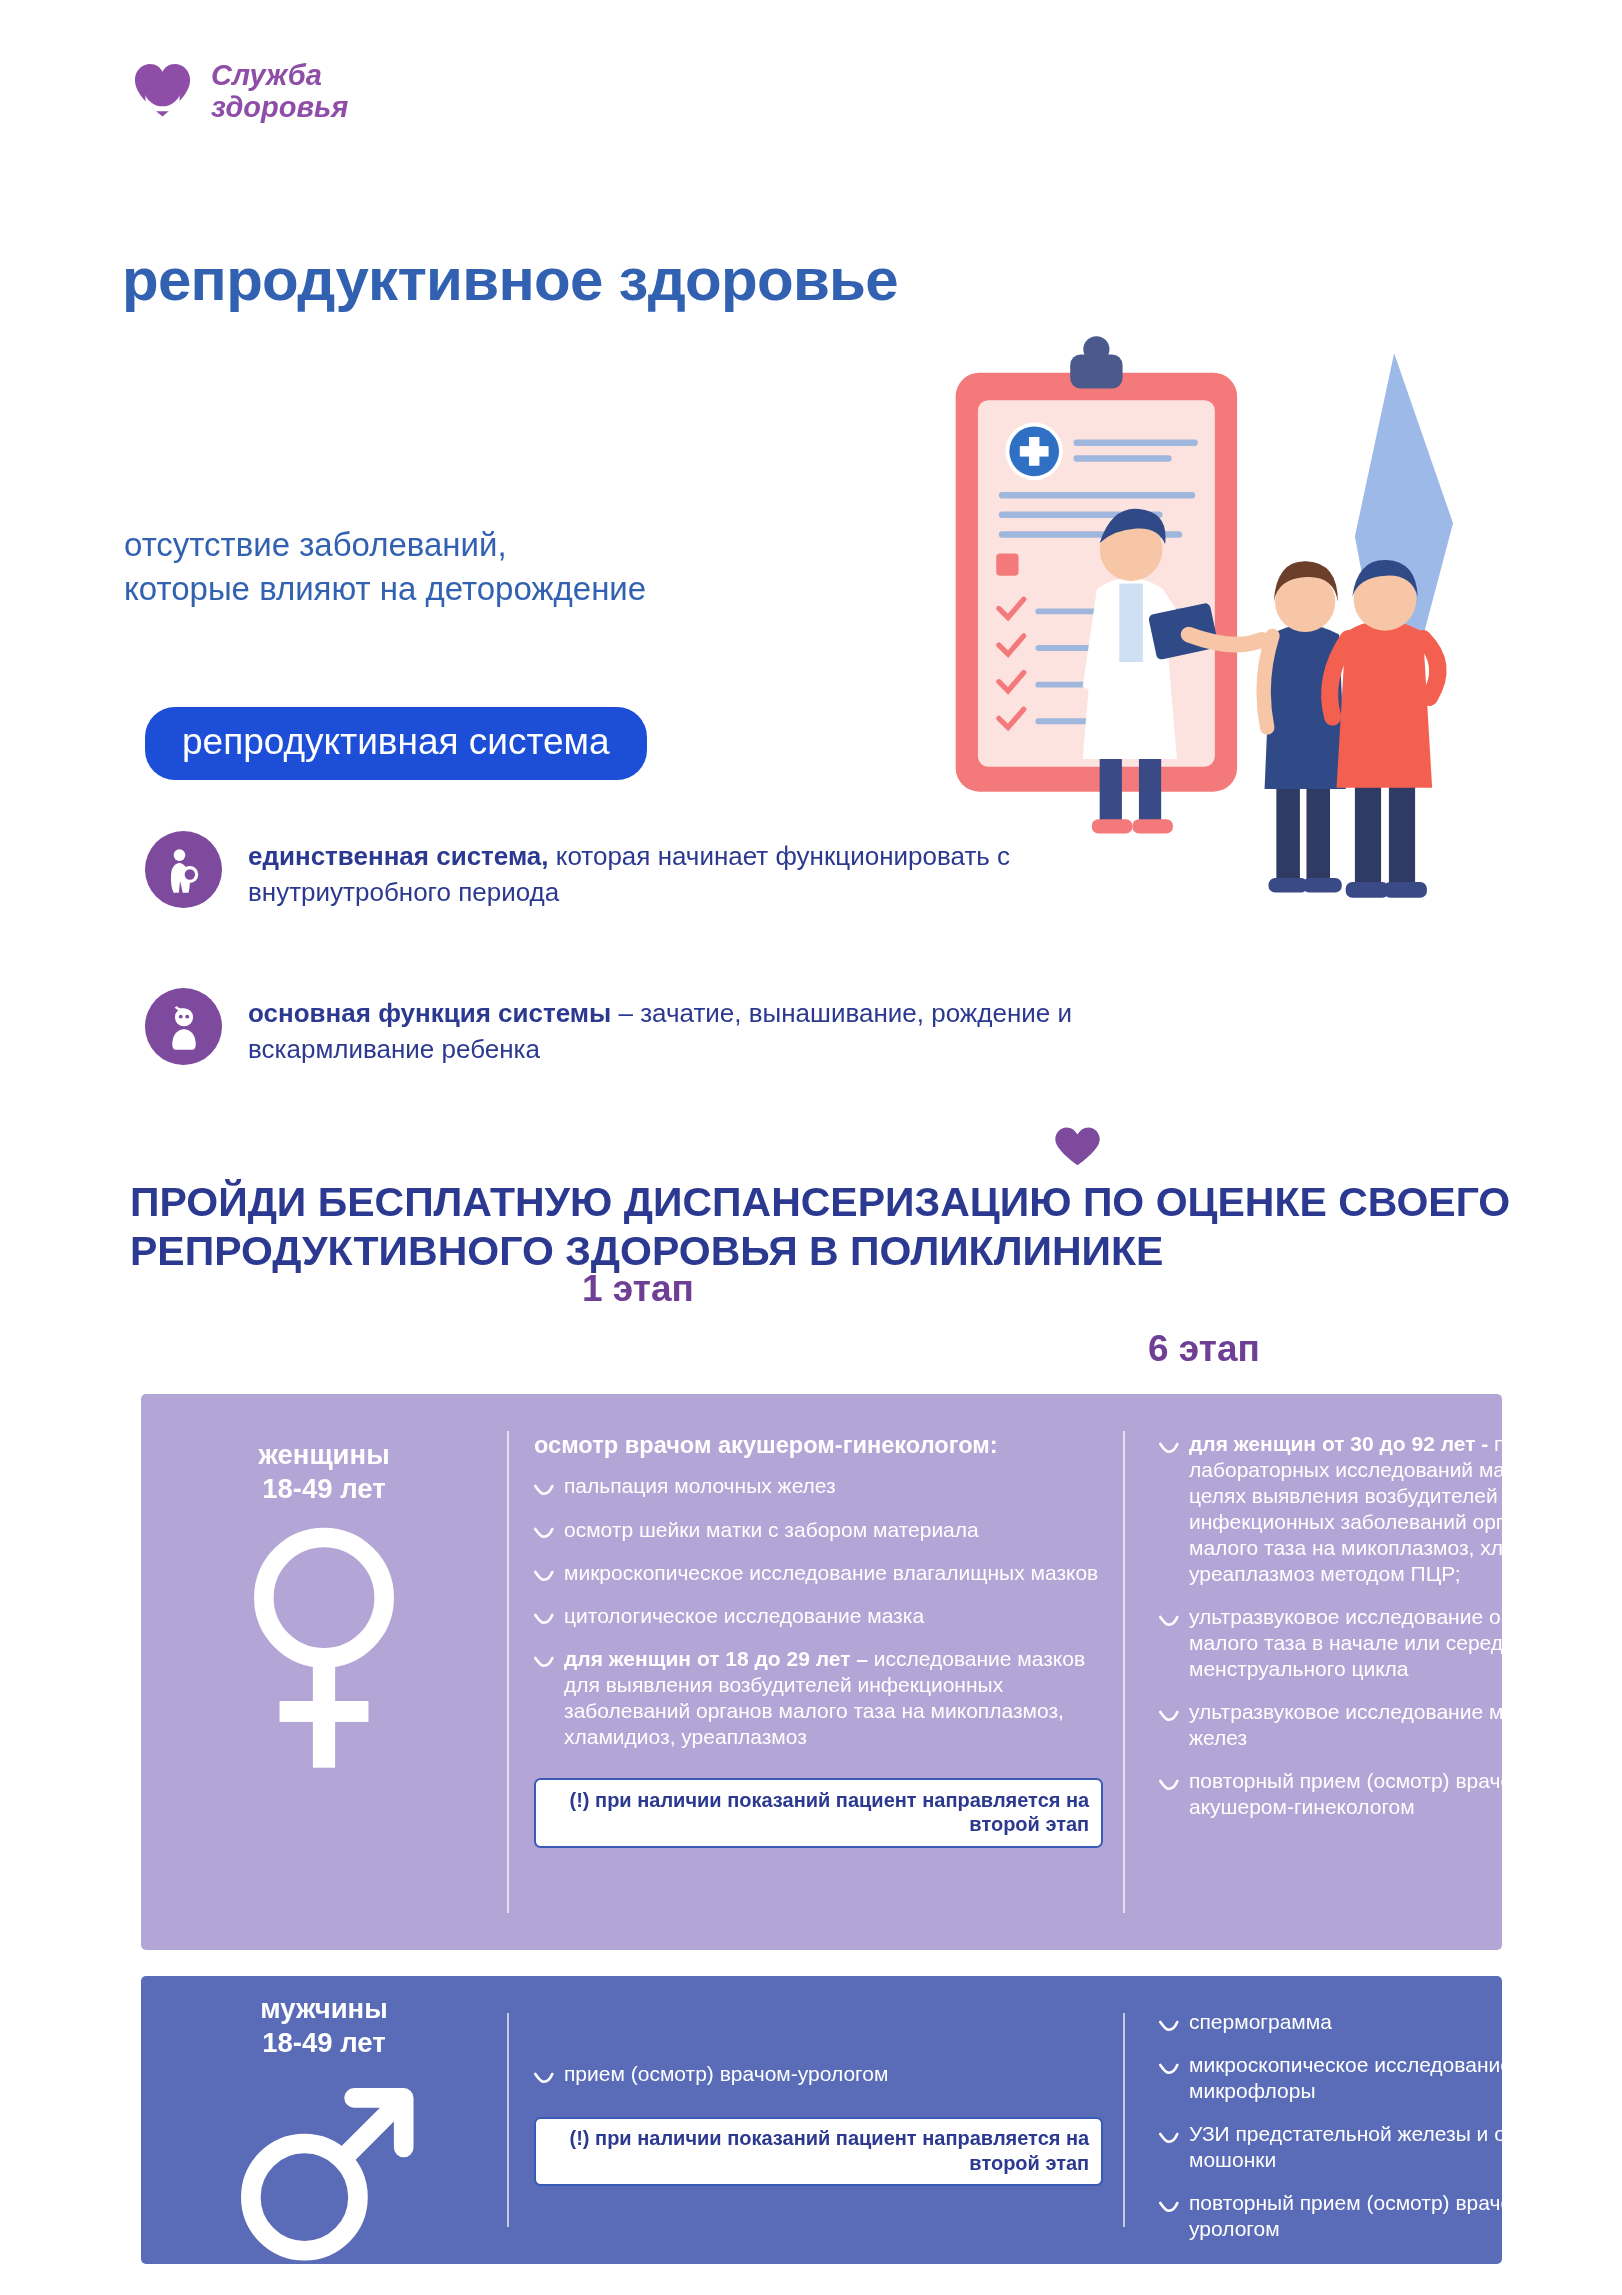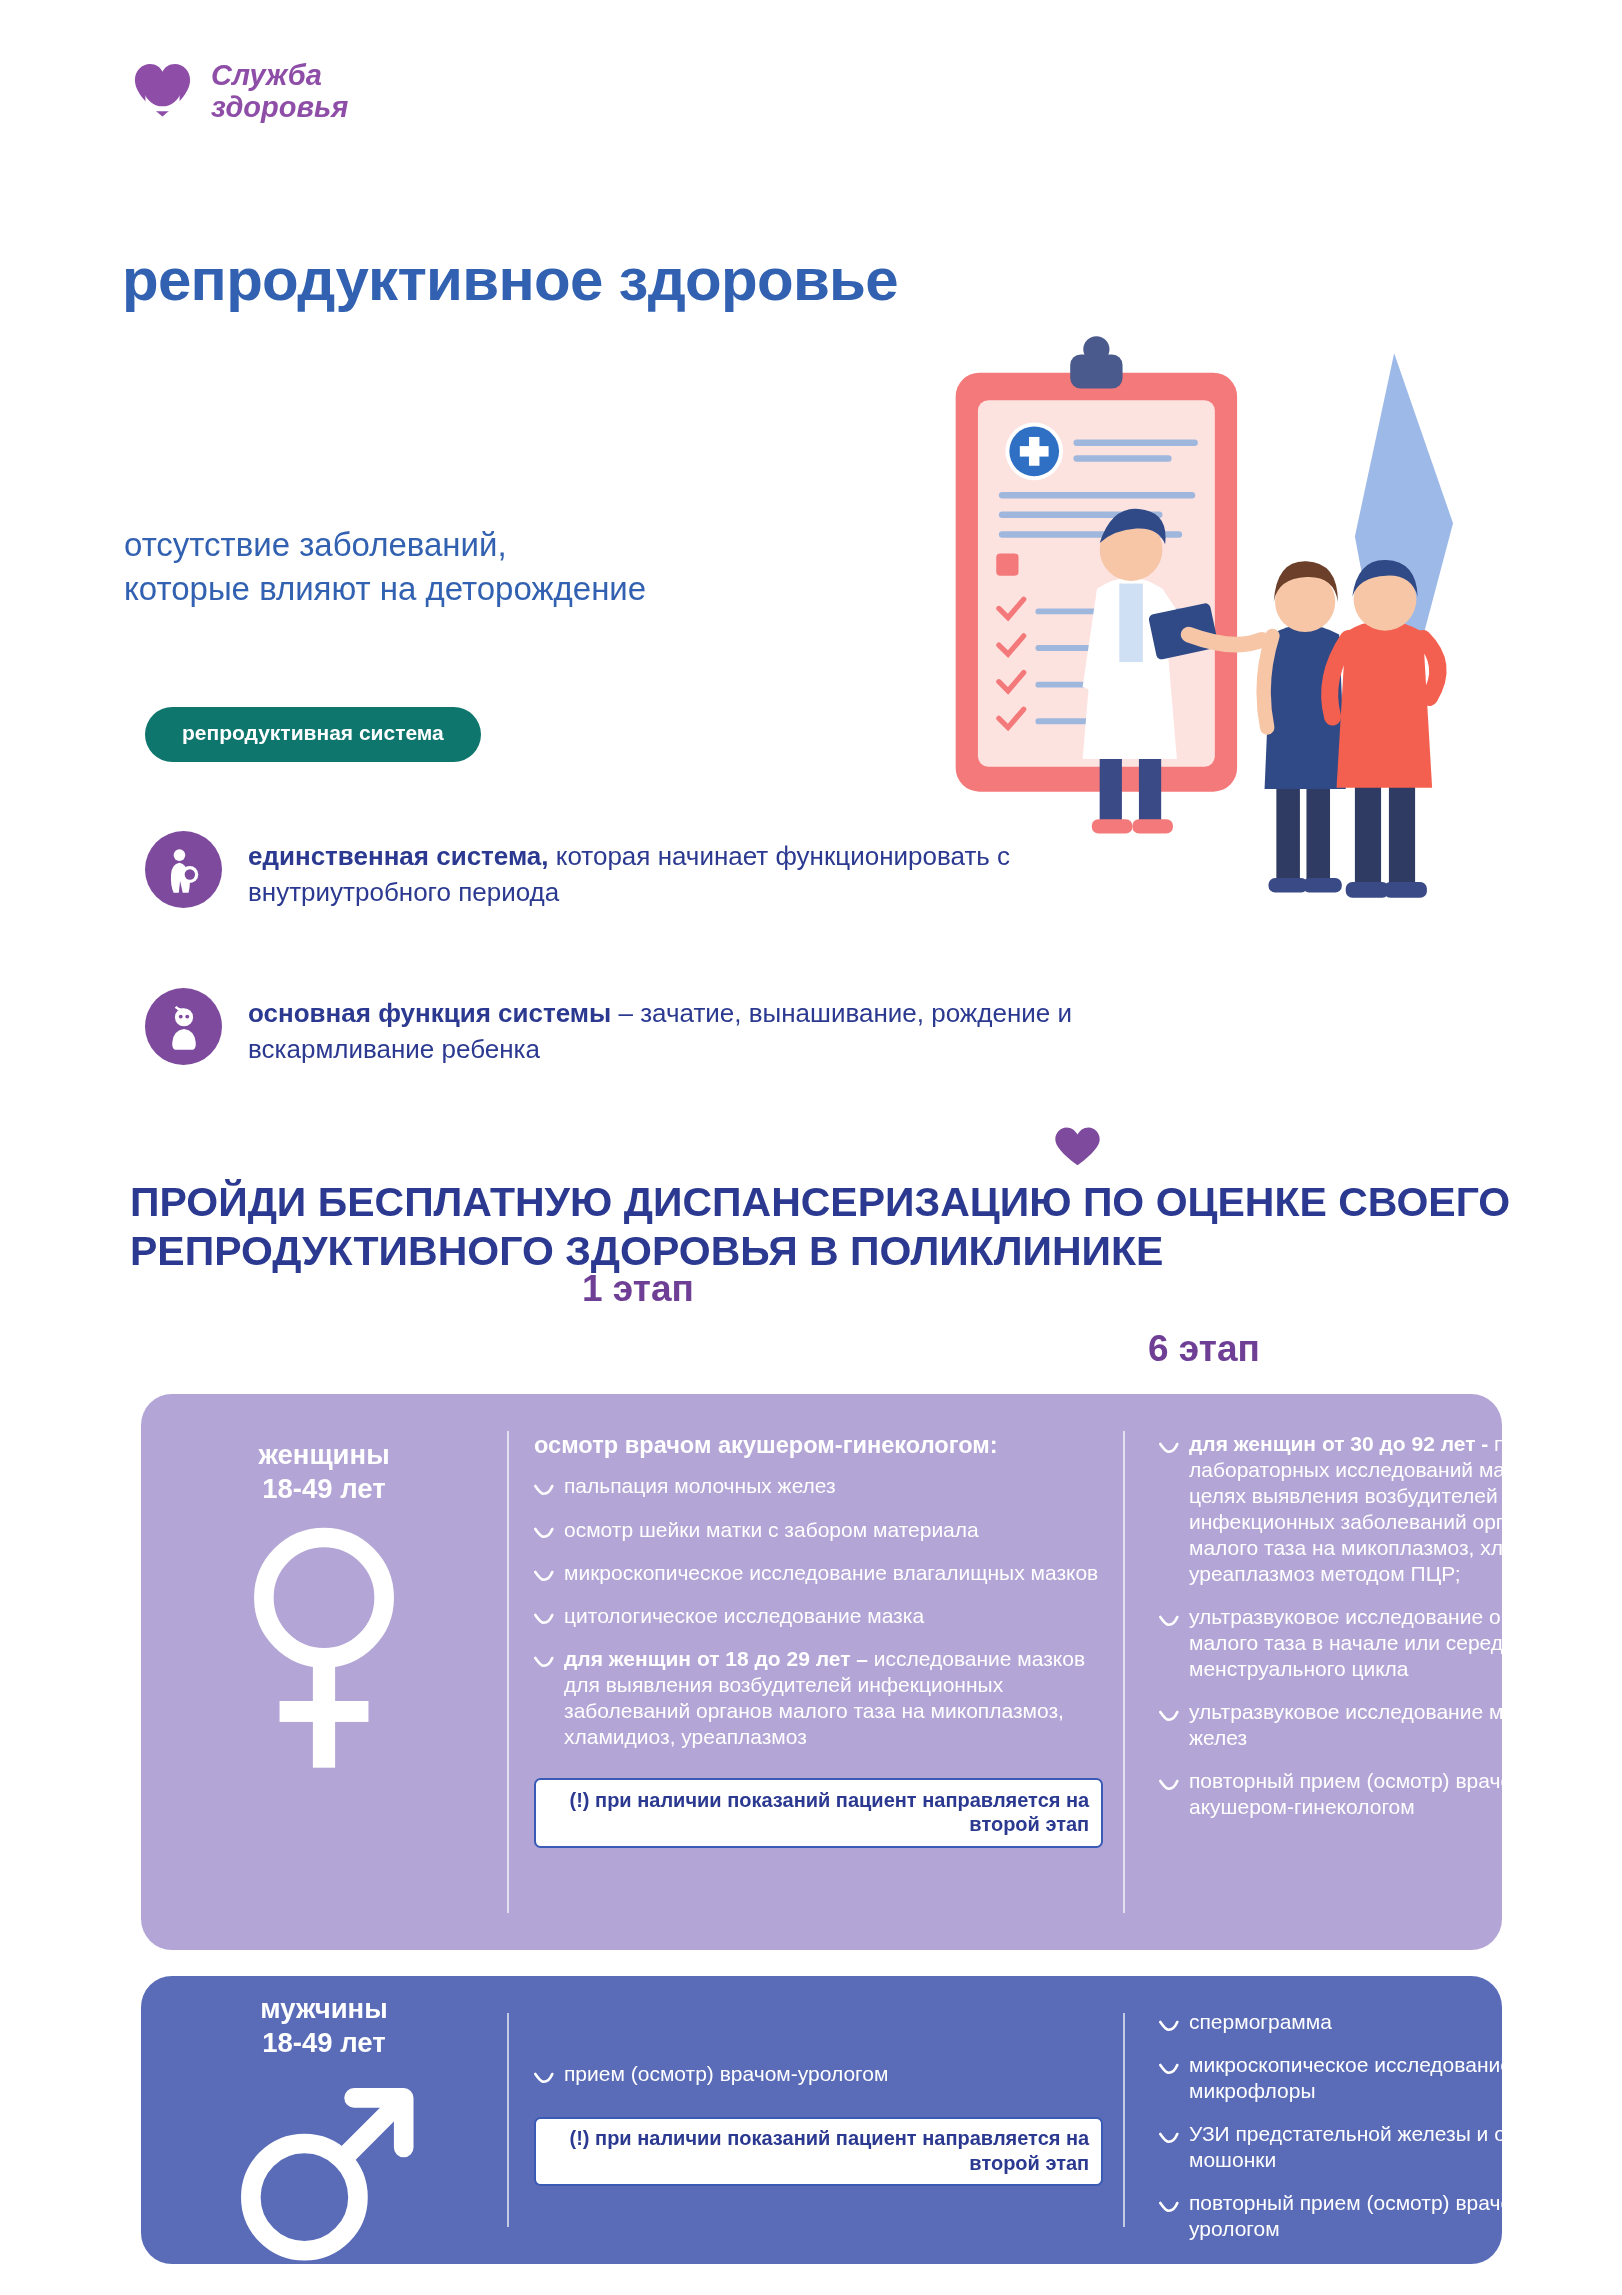--- a/index.html
+++ b/index.html
@@ -66,24 +66,24 @@
     line-height: 1.32;
     color: #3161b0;
     max-width: 785px;
   }
 
   
   .pill {
     position: absolute;
     left: 145px;
     top: 707px;
-    background: #0f766e;
+    background: #1d4ed8;
     color: #ffffff;
-    font-size: 21px;
-    font-weight: bold;
+    font-size: 37px;
+    font-weight: normal;
     padding: 14.4px 37px 17px 37px;
     border-radius: 30px;
   }
 
   
   .feature {
     position: absolute;
     display: flex;
     align-items: flex-start;
     gap: 26px;
@@ -135,21 +135,21 @@
     font-size: 37px;
     font-weight: bold;
     color: #6f3f96;
   }
   .stage-1 { left: 582px; top: 1268px; }
   .stage-2 { left: 1148px; top: 1328px; }
 
   
   .card {
     position: absolute;
-    border-radius: 31px;
+    border-radius: 5px;
     box-sizing: border-box;
   }
   .card-women {
     left: 141px;
     top: 1394px;
     width: 1361px;
     height: 556px;
     background: #b3a5d6;
   }
   .card-men {

